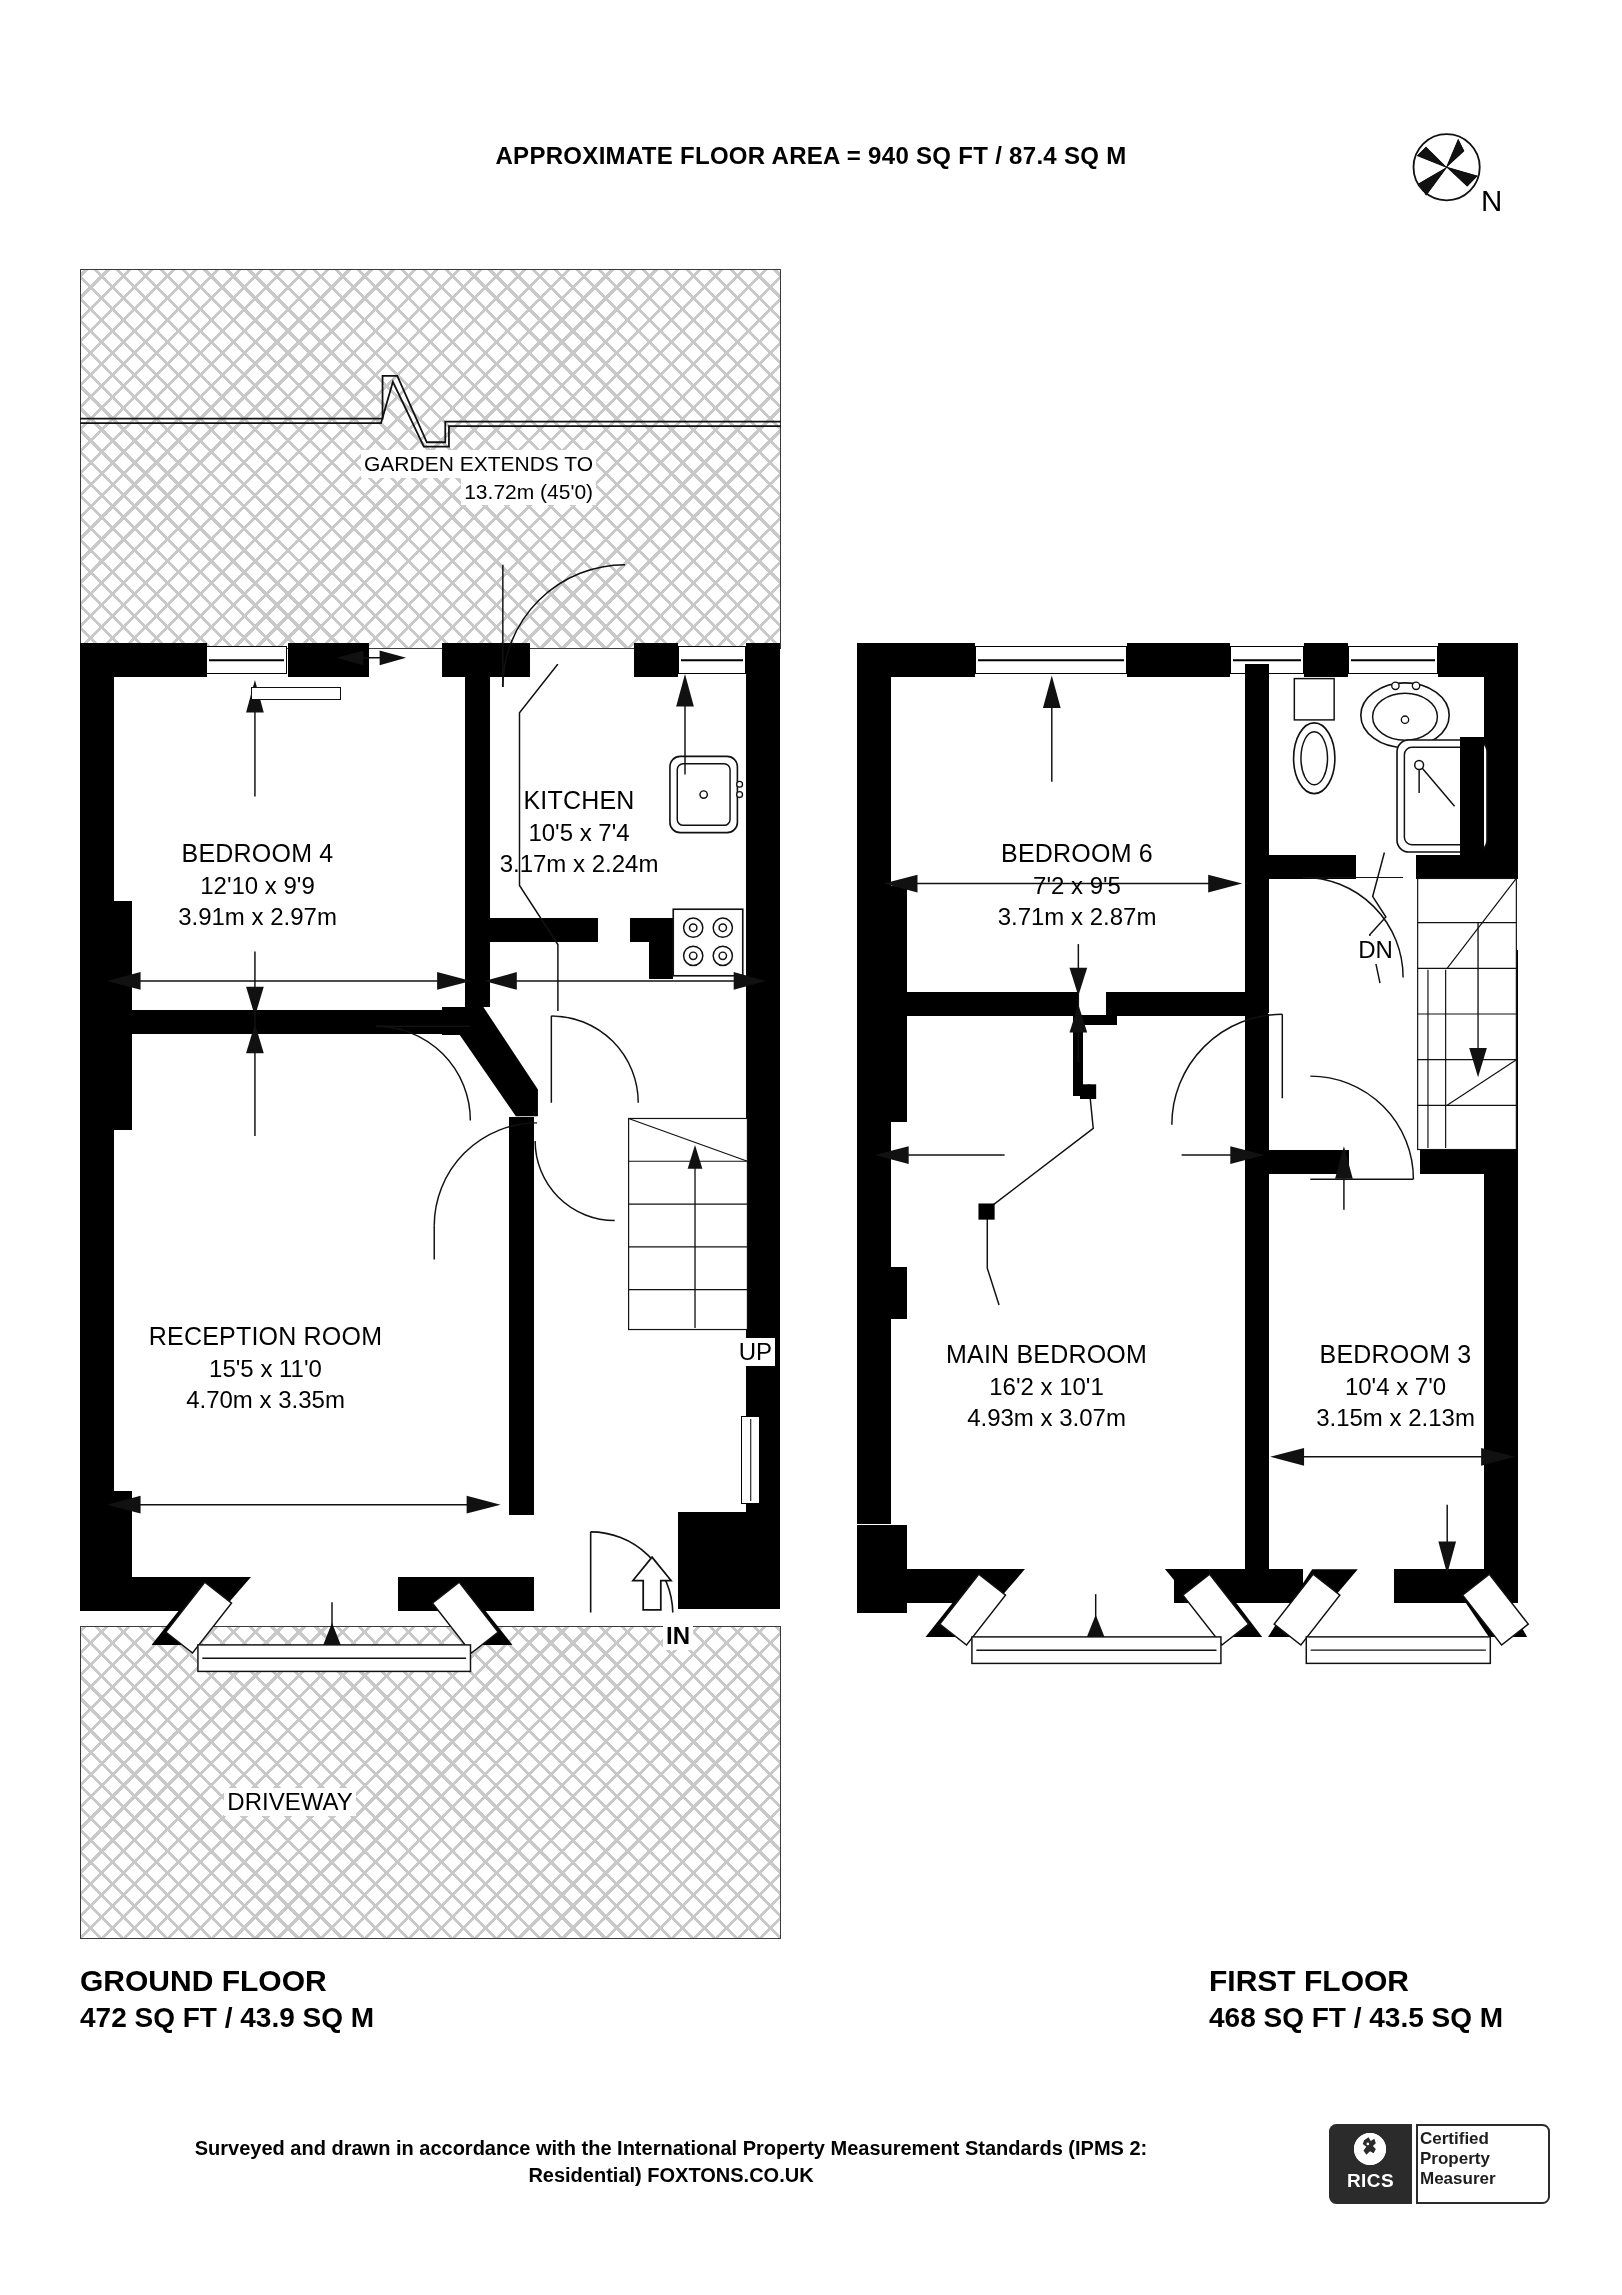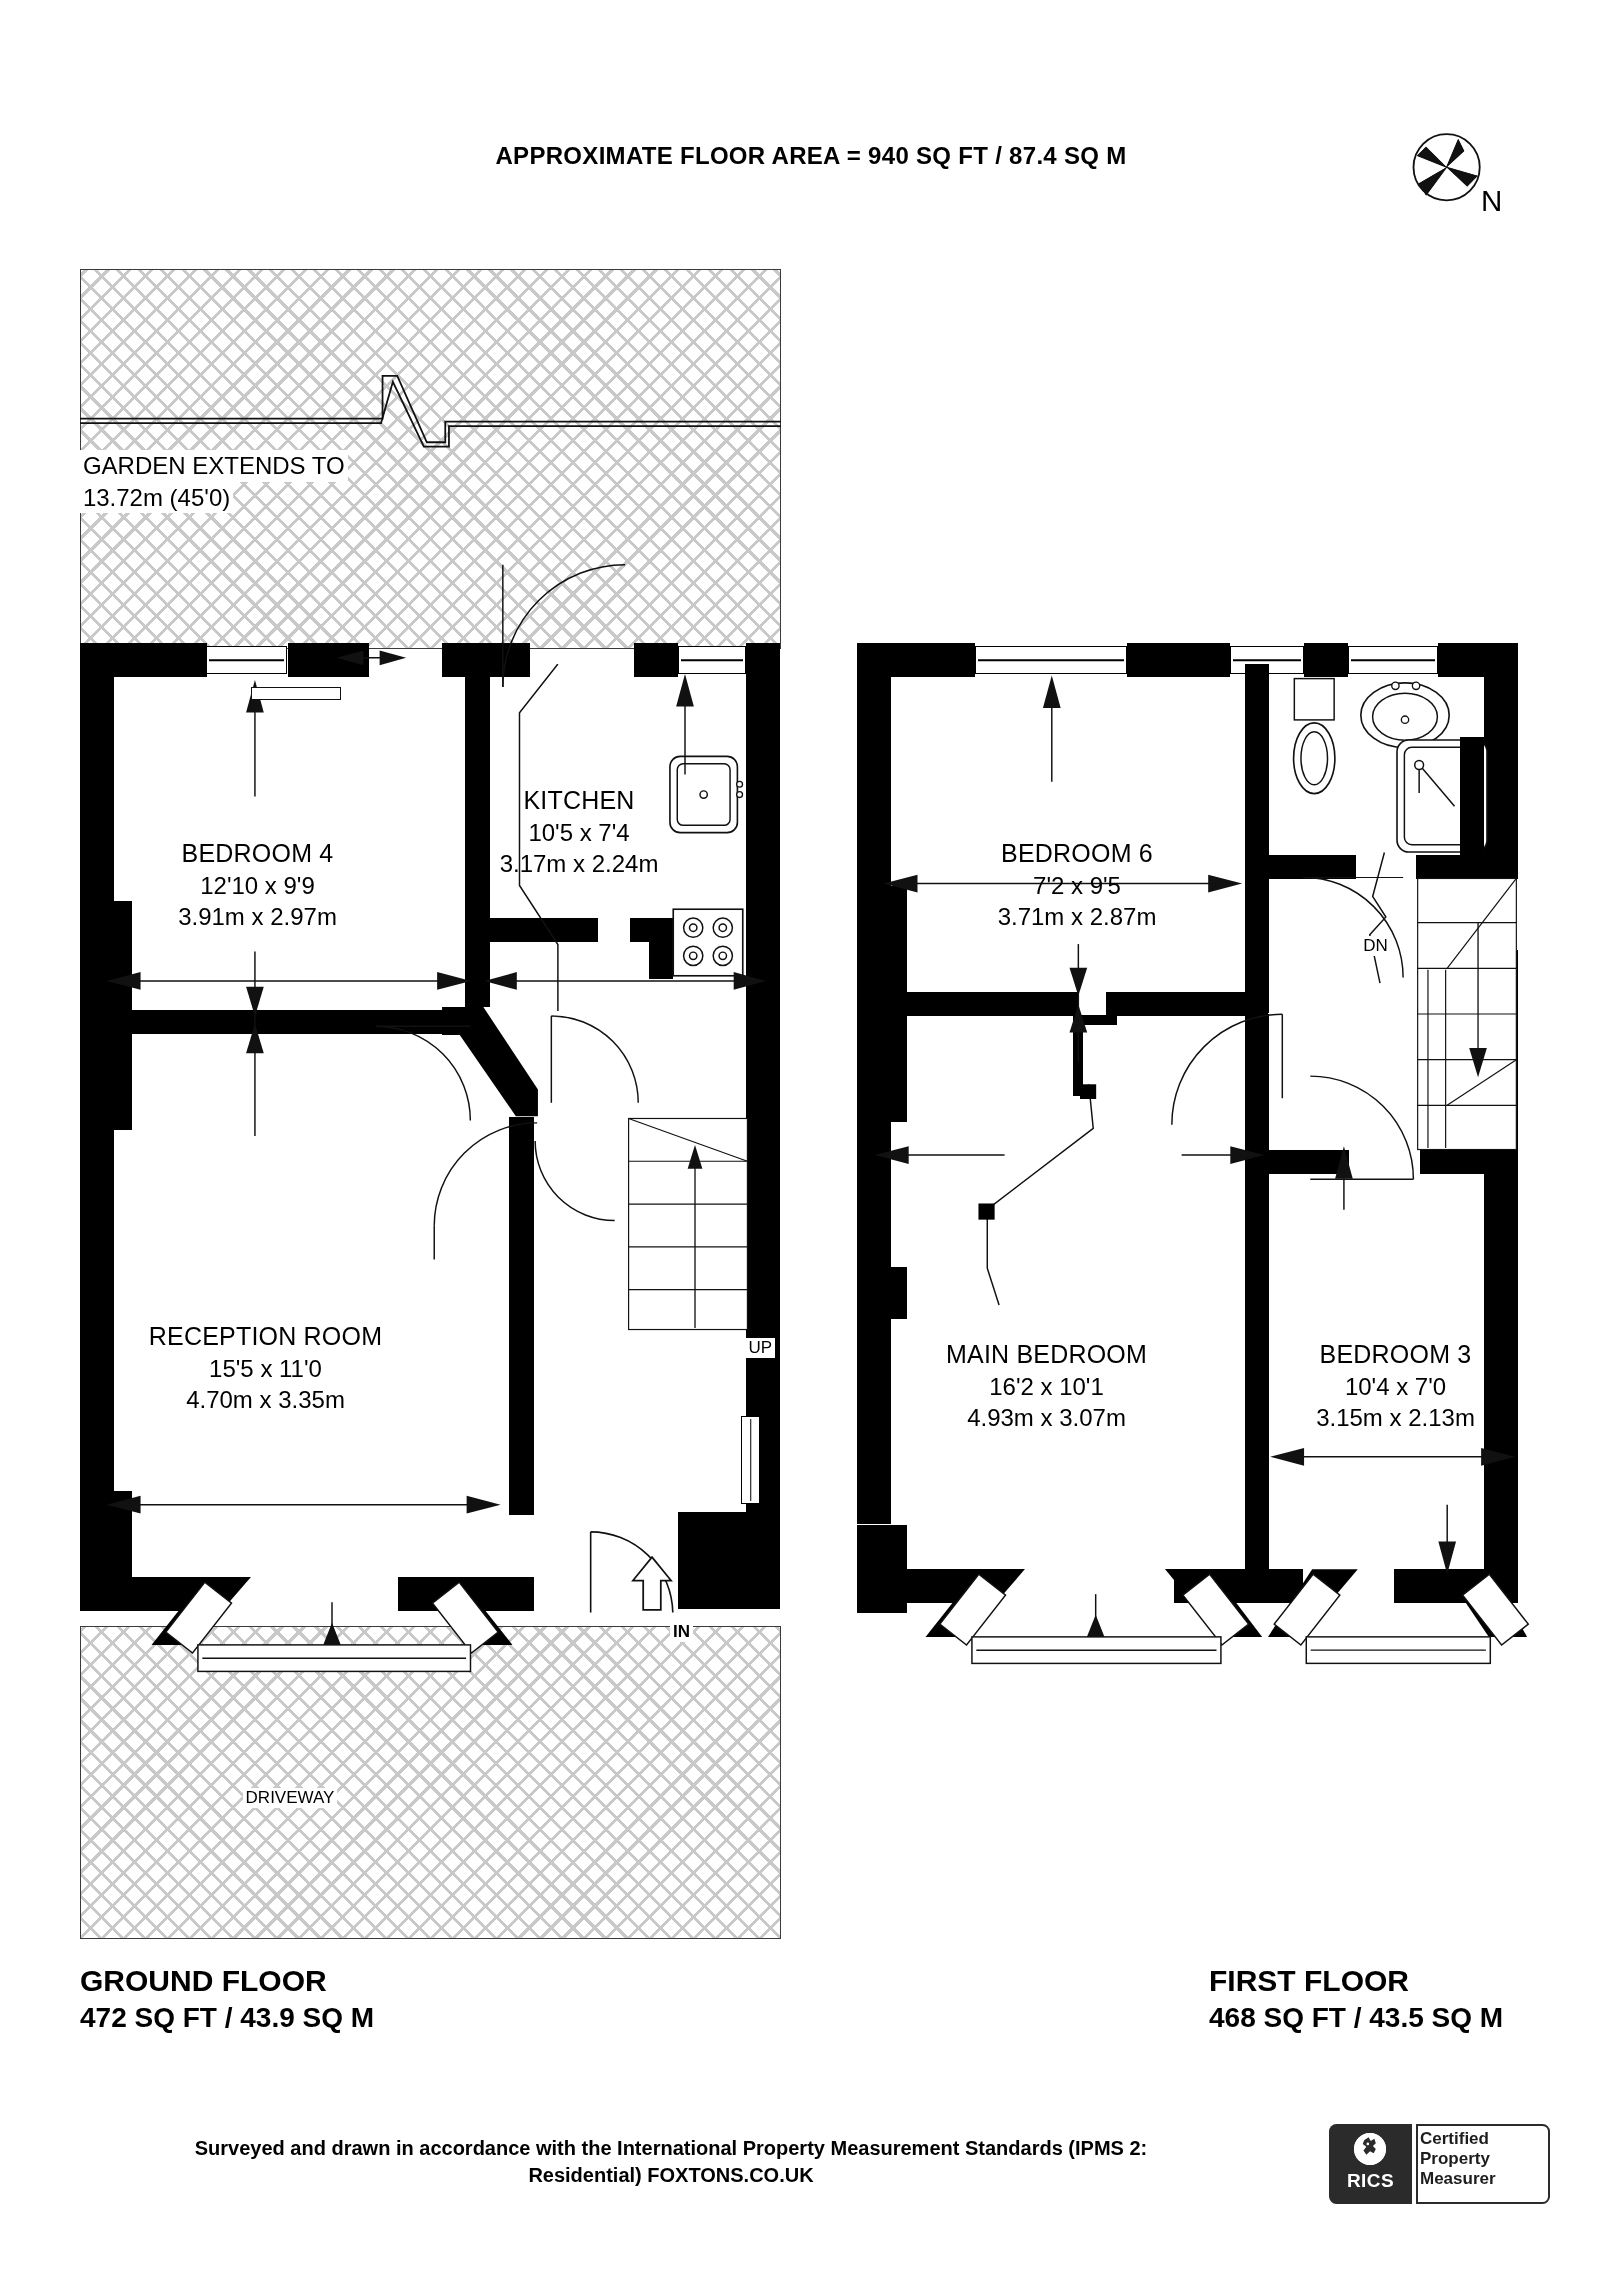--- a/index.html
+++ b/index.html
@@ -33,23 +33,23 @@
   .wall{background:#000;}
   
   .win{background:#fff;border:1.5px solid #000;box-sizing:border-box;position:absolute;}
   .win:after{content:"";position:absolute;left:2.2px;right:2.2px;top:50%;height:1.5px;background:#000;transform:translateY(-50%);}
   .winv{background:#fff;border:1.5px solid #000;box-sizing:border-box;position:absolute;}
   .winv:after{content:"";position:absolute;top:2.2px;bottom:2.2px;left:50%;width:1.5px;background:#000;transform:translateX(-50%);}
   
   .rlabel{text-align:center;line-height:1.30;white-space:nowrap;}
   .rname{font-size:25px;letter-spacing:0.2px;}
   .rdim{font-size:24px;}
-  .small{font-size:17px;text-decoration:underline;}
+  .small{font-size:24px;text-decoration:underline;}
   .garden-lbl{
-    text-align:left;font-size:24px;line-height:1.32;white-space:nowrap;
+    text-align:right;font-size:21px;line-height:1.32;white-space:nowrap;
   }
   .lbl-bg{background:#fff;display:inline-block;padding:0 2.9px;}
   
   .fcap{text-align:left;line-height:1.30;}
   .fcap .t{font-size:30px;font-weight:bold;}
   .fcap .s{font-size:28px;font-weight:bold;}
   
   #footer{
     top:2135px;left:44px;width:1254px;text-align:center;
     font-size:20px;font-weight:bold;line-height:1.35;

